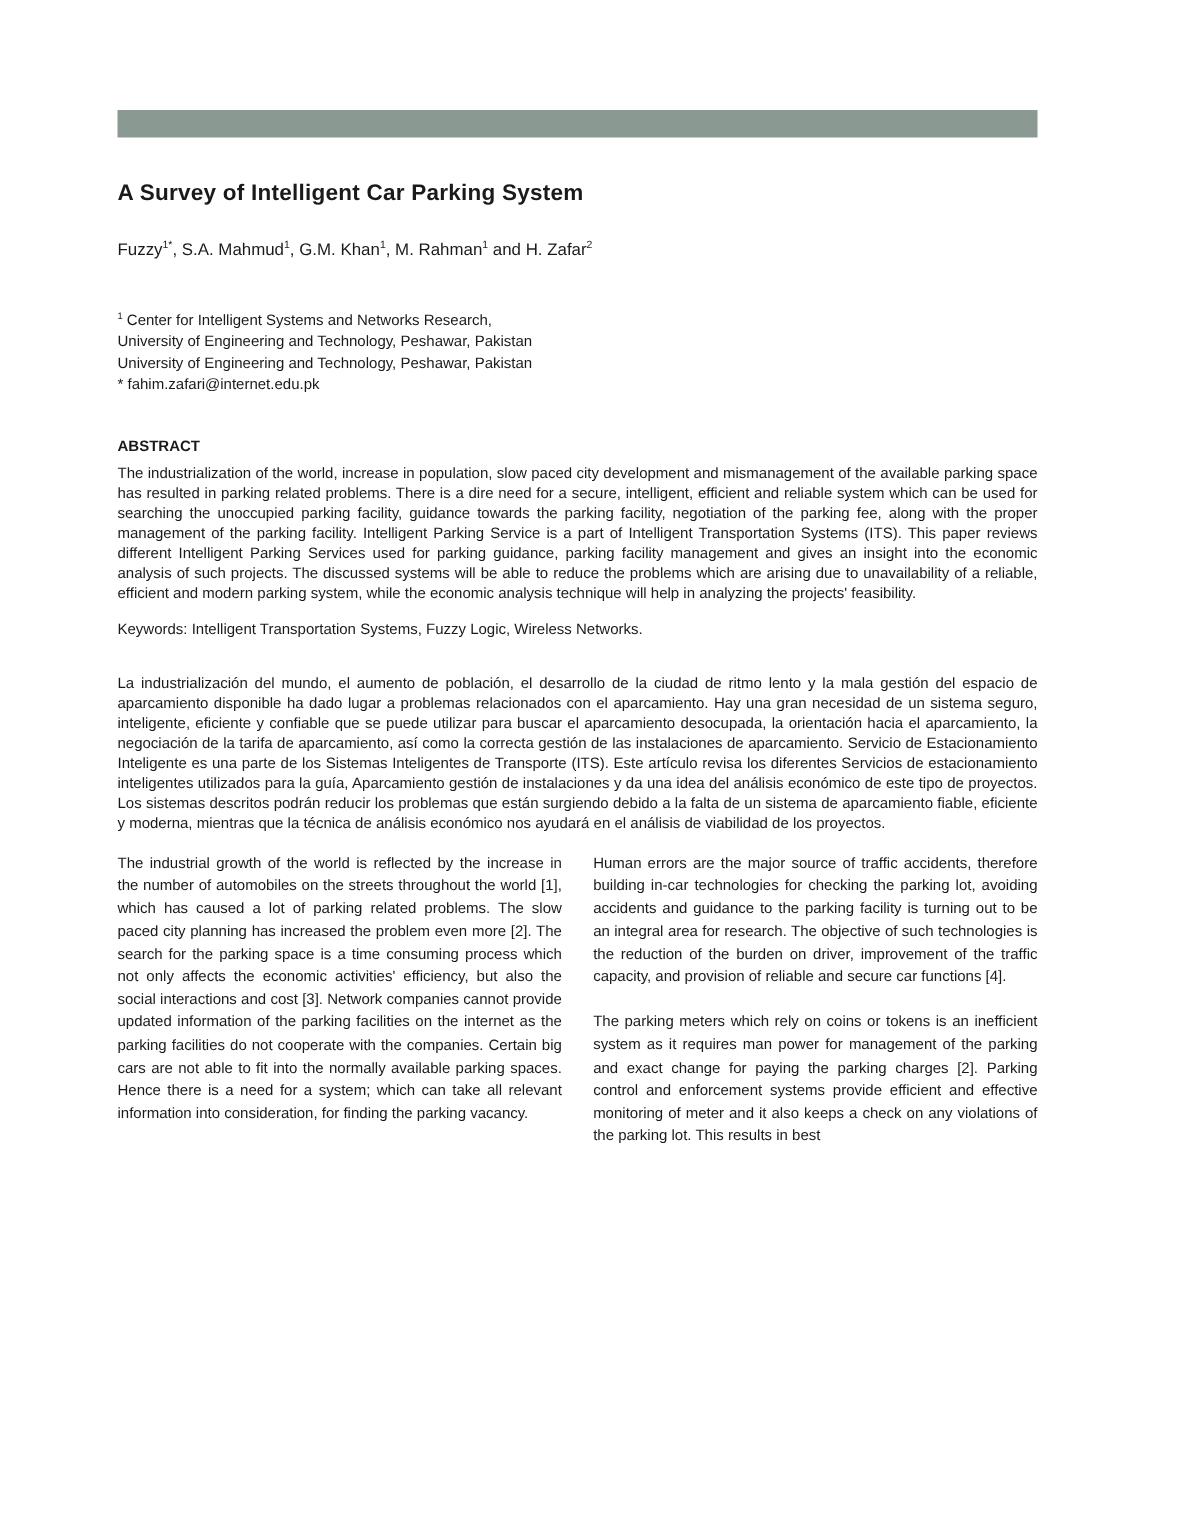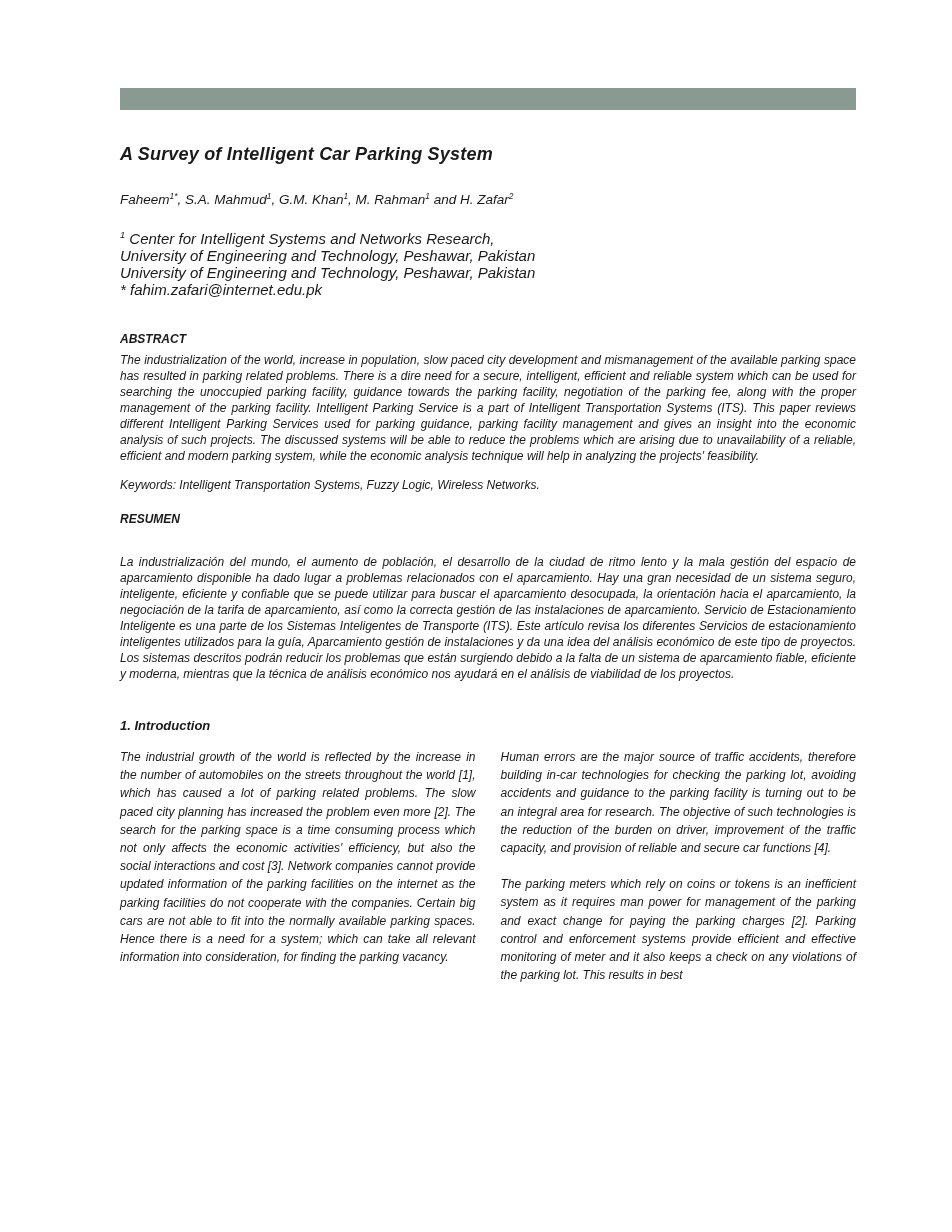--- a/index.html
+++ b/index.html
@@ -3,30 +3,30 @@
 <meta charset="utf-8">
 <style>
   html, body { margin: 0; padding: 0; }
   body {
     width: 952px; height: 1232px;
     background: #ffffff;
     font-family: "Liberation Sans", sans-serif;
     color: #1a1a1a;
   }
   .page { position: relative; width: 952px; height: 1232px; overflow: hidden; background: #ffffff; }
-  .content { position: absolute; left: 120px; top: 0; width: 736px; font-style: italic; }
+  .content { position: absolute; left: 94px; top: 0; width: 736px; }
 
   .header-bar { margin-top: 88px; height: 22px; background: var(--accent, #8a9a93); }
 
   .title { font-size: 18px; font-weight: bold; margin: 34px 0 0 0; letter-spacing: 0.2px; }
 
   .authors { font-size: 13.5px; margin: 27px 0 0 0; }
   sup { font-size: 0.62em; line-height: 0; }
 
-  .affiliations { margin-top: 23px; font-size: 15px; line-height: 17px; }
+  .affiliations { margin-top: 41px; font-size: 12px; line-height: 17px; }
 
   .block-heading { margin: 0; font-size: 12px; font-weight: bold; }
   .abstract-heading { margin-top: 34px; }
   .resumen-heading { margin-top: 20px; }
 
   .para { font-size: 12px; line-height: 16px; text-align: justify; margin: 6px 0 0 0; }
   .resumen-para { margin-top: 28px; }
   .keywords { font-size: 12px; margin: 14px 0 0 0; }
 
   .section-heading { margin: 36px 0 0 0; font-size: 13px; font-weight: bold; }
@@ -50,37 +50,35 @@
 </head>
 <body>
 
 <div class="page">
   <div class="content">
 
     <div class="header-bar"></div>
 
     <h1 class="title">A Survey of Intelligent Car Parking System</h1>
 
-    <p class="authors"><span>Faheem</span><sup>1*</sup><span>, S.A. Mahmud</span><sup>1</sup><span>, G.M. Khan</span><sup>1</sup><span>, M. Rahman</span><sup>1</sup><span> and H. Zafar</span><sup>2</sup></p>
+    <p class="authors"><span>Fuzzy</span><sup>1*</sup><span>, S.A. Mahmud</span><sup>1</sup><span>, G.M. Khan</span><sup>1</sup><span>, M. Rahman</span><sup>1</sup><span> and H. Zafar</span><sup>2</sup></p>
 
     <div class="affiliations">
       <div class="aff-line"><sup>1</sup><span> Center for Intelligent Systems and Networks Research,</span></div>
       <div class="aff-line"><sup></sup><span>University of Engineering and Technology, Peshawar, Pakistan</span></div>
       <div class="aff-line"><sup></sup><span>University of Engineering and Technology, Peshawar, Pakistan</span></div>
       <div class="aff-line"><sup></sup><span>* fahim.zafari@internet.edu.pk</span></div>
     </div>
 
     <h2 class="block-heading abstract-heading">ABSTRACT</h2>
     <p class="para">The industrialization of the world, increase in population, slow paced city development and mismanagement of the available parking space has resulted in parking related problems. There is a dire need for a secure, intelligent, efficient and reliable system which can be used for searching the unoccupied parking facility, guidance towards the parking facility, negotiation of the parking fee, along with the proper management of the parking facility. Intelligent Parking Service is a part of Intelligent Transportation Systems (ITS). This paper reviews different Intelligent Parking Services used for parking guidance, parking facility management and gives an insight into the economic analysis of such projects. The discussed systems will be able to reduce the problems which are arising due to unavailability of a reliable, efficient and modern parking system, while the economic analysis technique will help in analyzing the projects' feasibility.</p>
     <p class="keywords">Keywords: Intelligent Transportation Systems, Fuzzy Logic, Wireless Networks.</p>
 
-    <h2 class="block-heading resumen-heading">RESUMEN</h2>
     <p class="para resumen-para">La industrialización del mundo, el aumento de población, el desarrollo de la ciudad de ritmo lento y la mala gestión del espacio de aparcamiento disponible ha dado lugar a problemas relacionados con el aparcamiento. Hay una gran necesidad de un sistema seguro, inteligente, eficiente y confiable que se puede utilizar para buscar el aparcamiento desocupada, la orientación hacia el aparcamiento, la negociación de la tarifa de aparcamiento, así como la correcta gestión de las instalaciones de aparcamiento. Servicio de Estacionamiento Inteligente es una parte de los Sistemas Inteligentes de Transporte (ITS). Este artículo revisa los diferentes Servicios de estacionamiento inteligentes utilizados para la guía, Aparcamiento gestión de instalaciones y da una idea del análisis económico de este tipo de proyectos. Los sistemas descritos podrán reducir los problemas que están surgiendo debido a la falta de un sistema de aparcamiento fiable, eficiente y moderna, mientras que la técnica de análisis económico nos ayudará en el análisis de viabilidad de los proyectos.</p>
 
-    <h2 class="section-heading">1. Introduction</h2>
 
     <div class="columns">
       <div class="col">
         <p>The industrial growth of the world is reflected by the increase in the number of automobiles on the streets throughout the world [1], which has caused a lot of parking related problems. The slow paced city planning has increased the problem even more [2]. The search for the parking space is a time consuming process which not only affects the economic activities' efficiency, but also the social interactions and cost [3]. Network companies cannot provide updated information of the parking facilities on the internet as the parking facilities do not cooperate with the companies. Certain big cars are not able to fit into the normally available parking spaces. Hence there is a need for a system; which can take all relevant information into consideration, for finding the parking vacancy.</p>
       </div>
       <div class="col">
         <p>Human errors are the major source of traffic accidents, therefore building in-car technologies for checking the parking lot, avoiding accidents and guidance to the parking facility is turning out to be an integral area for research. The objective of such technologies is the reduction of the burden on driver, improvement of the traffic capacity, and provision of reliable and secure car functions [4].</p>
         <p>The parking meters which rely on coins or tokens is an inefficient system as it requires man power for management of the parking and exact change for paying the parking charges [2]. Parking control and enforcement systems provide efficient and effective monitoring of meter and it also keeps a check on any violations of the parking lot. This results in best</p>
       </div>
     </div>

